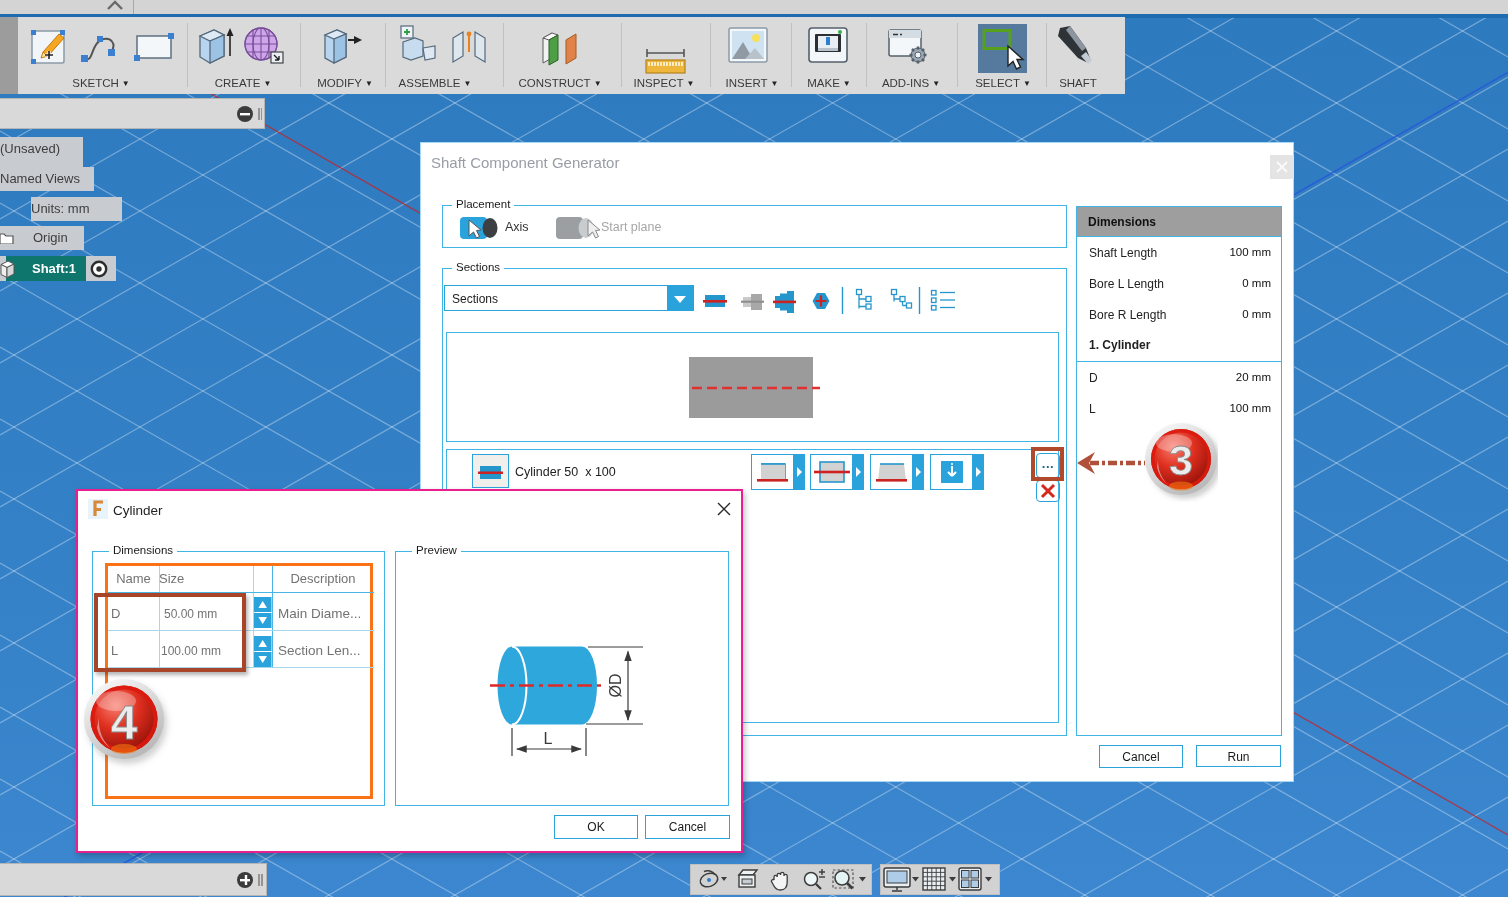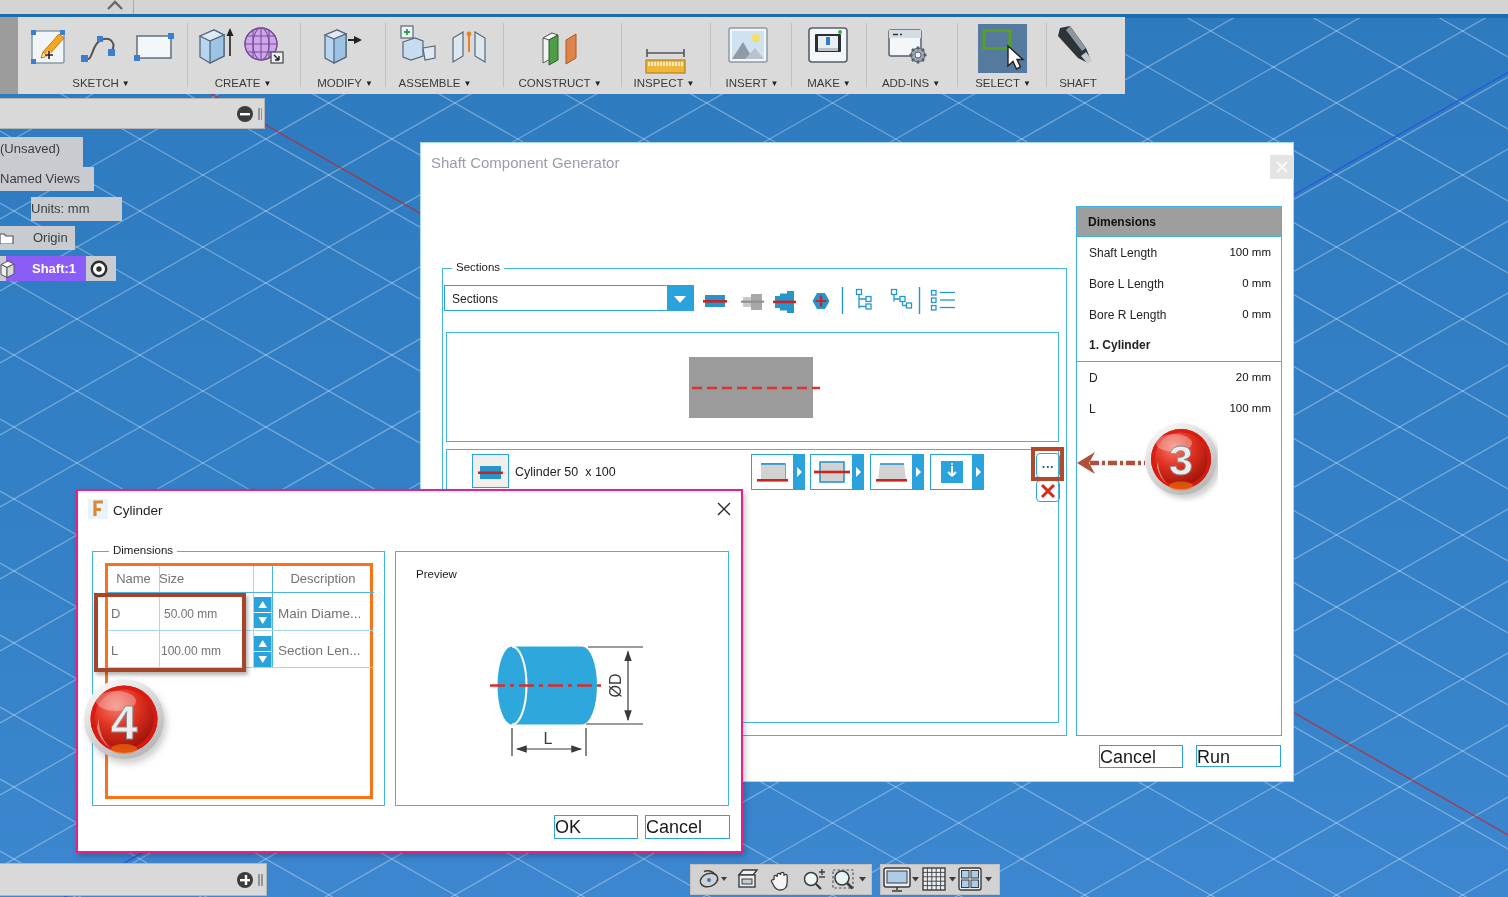--- a/index.html
+++ b/index.html
@@ -13,21 +13,21 @@
   #toolbar .dark{position:absolute;left:0;top:0;width:18px;height:77px;background:#9c9c9c;}
   .tsep{position:absolute;top:6px;width:1px;height:64px;background:#c0c0c0;}
   .tlabel{position:absolute;top:60px;font-size:11.5px;color:#3a3a3a;white-space:nowrap;transform:translateX(-50%);}
   .caret{display:inline-block;margin-left:3px;font-size:8px;vertical-align:1px;color:#222;}
   
   .panelbar{background:#d9d9d9;border:1px solid #b5b5b5;}
   .bitem{position:absolute;background:#c8ccd0;color:#3d3d3d;font-size:13px;line-height:23px;white-space:nowrap;}
   
   #maindlg{left:420px;top:142px;width:874px;height:640px;background:#fff;border:1px solid #a5d8f2;box-sizing:border-box;}
   #cyldlg{left:76px;top:489px;width:667px;height:364px;background:#fff;border:2px solid #ea1f8f;box-sizing:border-box;box-shadow:2px 3px 6px rgba(0,0,0,0.25);}
-  .btn{position:absolute;background:#fff;border:1px solid #2aa3dc;box-sizing:border-box;font-size:18px;color:#1a1a1a;text-align:left;}
+  .btn{position:absolute;background:#fff;border:1px solid #2aa3dc;box-sizing:border-box;font-size:12px;color:#1a1a1a;text-align:center;}
   .gbox{position:absolute;border:1px solid #41b4e6;box-sizing:border-box;}
   .glabel{position:absolute;top:-8px;left:9px;background:#fff;padding:0 4px;font-size:11.5px;color:#1a1a1a;white-space:nowrap;}
   .dimrow{position:absolute;left:12px;width:182px;height:20px;font-size:12px;color:#222;}
   .dimrow b{position:absolute;right:0;font-weight:normal;font-size:11.5px;color:#111;}
   .dimrow span{position:absolute;left:0;}
 </style>
 </head>
 <body>
 <div id="stage">
   <svg class="abs" id="bgsvg" width="1508" height="897" style="left:0;top:0">
@@ -252,28 +252,28 @@
     <svg width="265" height="31">
         <circle cx="246" cy="16" r="8" fill="#3c3c3c"></circle>
         <rect x="241" y="15" width="10" height="2.4" fill="#fff"></rect>
         <rect x="245.8" y="11" width="2.4" height="10" fill="#fff"></rect>
         <path d="M260,10 v12 M263,10 v12" stroke="#777" stroke-width="1.4"></path>
       </svg>
   </div>
   <div class="abs bitem" style="left:0;top:137px;width:83px;height:32px;">(Unsaved)</div>
   <div class="abs bitem" style="left:0;top:167px;width:94px;height:24px;">Named Views</div>
   <div class="abs bitem" style="left:0;top:197px;width:91px;height:24px;margin-left:31px;">Units: mm</div>
-  <div class="abs bitem" style="left:0;top:226px;width:75px;height:24px;">
+  <div class="abs bitem" style="left:0;top:226px;width:84px;height:24px;">
     <svg width="14" height="12" style="position:absolute;left:0;top:6px">
         <path d="M0,2 h4 l2,2 h7 v8 h-13 z" fill="#fff" stroke="#555" stroke-width="1.2"></path>
       </svg>
     <span style="margin-left:33px">Origin</span>
   </div>
   <div class="abs bitem" style="left:0;top:256px;width:116px;height:25px;">
-    <div style="position:absolute;left:6px;top:0;width:80px;height:25px;background:#8b5cf6;color:#fff;font-weight:bold;text-align:center;line-height:25px;padding-left:16px;box-sizing:border-box;">Shaft:1</div>
+    <div style="position:absolute;left:6px;top:0;width:80px;height:25px;background:#0f766e;color:#fff;font-weight:bold;text-align:center;line-height:25px;padding-left:16px;box-sizing:border-box;">Shaft:1</div>
     <svg width="15" height="22" style="position:absolute;left:0;top:2px">
       <polygon points="1,6.5 8,3 14,6 7,9.5" fill="#fdfdfd" stroke="#555" stroke-width="1"></polygon>
       <polygon points="1,6.5 7,9.5 7,19.5 1,16.5" fill="#eeeeee" stroke="#555" stroke-width="1"></polygon>
       <polygon points="7,9.5 14,6 14,16 7,19.5" fill="#d8d8d8" stroke="#555" stroke-width="1"></polygon>
     </svg>
     <svg width="22" height="22" style="position:absolute;left:88px;top:2px">
         <circle cx="11" cy="11" r="7.2" fill="#fff" stroke="#2e2e2e" stroke-width="2.4"></circle>
         <circle cx="11" cy="11" r="2.7" fill="#2e2e2e"></circle>
       </svg>
   </div>
@@ -337,20 +337,33 @@
     </svg>
   </div>
 
   <div class="abs" id="maindlg">
     <div class="abs" style="left:10px;top:11px;font-size:15px;color:#989da5;">Shaft Component Generator</div>
     <div class="abs" style="left:849px;top:12px;width:24px;height:24px;background:#e4e4e4;"></div>
     <svg class="abs" width="24" height="24" style="left:849px;top:12px">
         <path d="M7,7 L17,17 M17,7 L7,17" stroke="#fafafa" stroke-width="1.8"></path>
       </svg>
 
+    <div class="gbox" style="left:21px;top:62px;width:625px;height:43px;">
+        <span class="glabel">Placement</span>
+      <svg class="abs" width="240" height="34" style="left:10px;top:6px">
+        <rect x="7" y="5" width="27" height="22" rx="4" fill="#2aa3dc"></rect>
+        <ellipse cx="37" cy="16" rx="7.5" ry="10" fill="#3c4043"></ellipse>
+        <polygon points="16,8 16,24 20.5,20 23.5,26 26.5,24.5 23.5,18.5 28,18" fill="#fff" stroke="#555" stroke-width="1"></polygon>
+        <rect x="103" y="5" width="27" height="22" rx="4" fill="#9c9fa2"></rect>
+        <ellipse cx="133" cy="16" rx="7.5" ry="10" fill="#c9ccce"></ellipse>
+        <polygon points="135,8 135,24 139.5,20 142.5,26 145.5,24.5 142.5,18.5 147,18" fill="#eee" stroke="#888" stroke-width="1"></polygon>
+      </svg>
+      <span class="abs" style="left:62px;top:14px;font-size:12.5px;color:#333;">Axis</span>
+      <span class="abs" style="left:158px;top:14px;font-size:12.5px;color:#a6a6a6;">Start plane</span>
+    </div>
 
     <div class="gbox" style="left:21px;top:125px;width:625px;height:468px;">
         <span class="glabel">Sections</span>
       <div class="abs" style="left:1px;top:16px;width:250px;height:26px;border:1px solid #2aa3dc;box-sizing:border-box;">
         <span class="abs" style="left:7px;top:6px;font-size:12px;color:#222;">Sections</span>
         <div class="abs" style="right:0;top:0;width:26px;height:25px;background:#2aa3dc;"></div>
         <svg class="abs" width="26" height="25" style="right:0;top:0">
             <polygon points="7,10 19,10 13,17" fill="#fff"></polygon>
           </svg>
       </div>
@@ -564,21 +577,21 @@
             <polygon points="8.7,74 13,81 4.4,81" fill="#fff"></polygon>
           <rect x="0" y="86" width="17.5" height="15" fill="#2aa3dc"></rect>
             <polygon points="8.7,97 13,90 4.4,90" fill="#fff"></polygon>
         </svg>
       </div>
     </div>
 
     <div class="abs" style="left:16px;top:102px;width:152px;height:79px;border:4px solid #a84428;box-sizing:border-box;box-shadow:2px 3px 4px rgba(0,0,0,0.3);"></div>
 
     <div class="gbox" style="left:317px;top:60px;width:334px;height:255px;">
-        <span class="glabel" style="left:16px;margin-top:24px;">Preview</span>
+        <span class="glabel" style="left:16px;">Preview</span>
       <svg class="abs" width="332" height="253" style="left:0;top:0">
         <defs>
           <marker id="arr" viewBox="0 0 10 10" refX="9" refY="5" markerWidth="9" markerHeight="9" orient="auto-start-reverse">
             <path d="M0,1.5 L10,5 L0,8.5 z" fill="#3a3a3a"></path>
           </marker>
         </defs>
 
         <path d="M116,94.5 H186 A15,39 0 0 1 186,172.5 H116 z" fill="#2ea8dc"></path>
         <ellipse cx="116" cy="133.5" rx="14.5" ry="39" fill="#2ea8dc"></ellipse>
         <path d="M116,94.5 A14.5,39 0 0 1 116,172.5" fill="none" stroke="#fff" stroke-width="2"></path>

